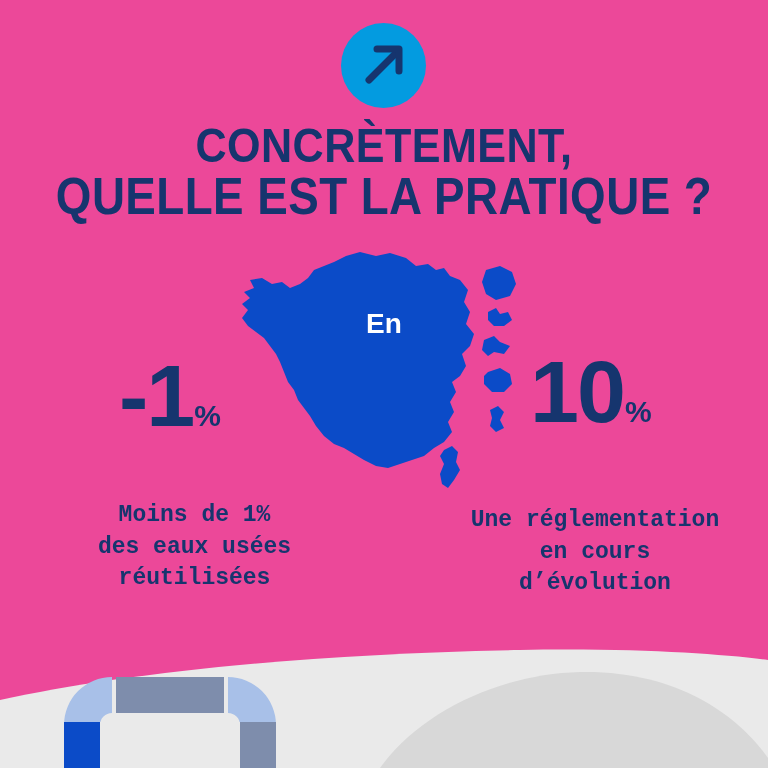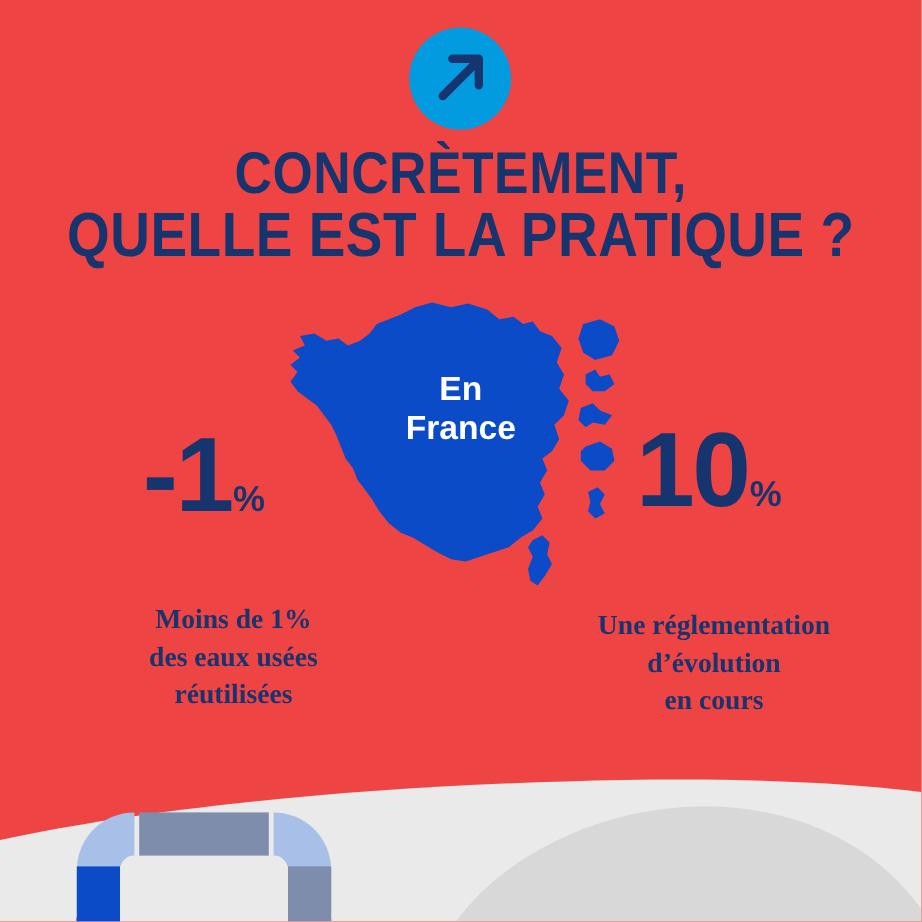--- a/index.html
+++ b/index.html
@@ -11,21 +11,21 @@
     width: 768px;
     height: 768px;
     background: #ffffff;
     font-family: "Liberation Sans", sans-serif;
     overflow: hidden;
   }
   .infographic {
     position: relative;
     width: 768px;
     height: 768px;
-    background: #ef4444;
+    background: #ec4899;
     overflow: hidden;
   }
 
   
   .hills {
     position: absolute;
     left: 0;
     bottom: 0;
     width: 768px;
     height: 160px;
@@ -134,21 +134,21 @@
   }
   .stat-right {
     left: 530px;
     top: 348px;
   }
 
   
   .caption {
     position: absolute;
     color: #16356e;
-    font-family: Liberation Serif, serif;
+    font-family: Liberation Mono, monospace;
     font-weight: bold;
     font-size: 23px;
     line-height: 1.38;
     text-align: center;
     z-index: 6;
   }
   .caption span {
     display: block;
   }
   .caption-left {
@@ -227,42 +227,41 @@
         <path d="M246,90 L256,86 L262,92 L272,96 L266,104 L256,102
                  L250,106 L244,100 Z"></path>
         <path d="M250,122 L262,118 L272,124 L274,134 L266,142 L254,142
                  L246,134 L246,126 Z"></path>
         <path d="M252,160 L260,156 L266,162 L262,170 L266,178 L258,182
                  L252,176 L254,168 Z"></path>
       </g>
     </svg>
     <div class="map-label">
       <span>En</span>
-      <span>France</span>
     </div>
   </div>
 
   <div class="stat-figure stat-left">
     <span class="num">-1</span><span class="pct">%</span>
   </div>
 
   <div class="stat-figure stat-right">
     <span class="num">10</span><span class="pct">%</span>
   </div>
 
   <div class="caption caption-left">
     <span>Moins de 1%</span>
     <span>des eaux usées</span>
     <span>réutilisées</span>
   </div>
 
   <div class="caption caption-right">
     <span>Une réglementation</span>
+    <span>en cours</span>
     <span>d’évolution</span>
-    <span>en cours</span>
   </div>
 
   <div class="pipe">
     <svg viewBox="0 0 220 95">
 
       <path d="M4,88 L4,52 A48,48 0 0,1 52,4 L52,40 A12,12 0 0,0 40,52 L40,88 Z" fill="#a8c0e8"></path>
       <path d="M216,88 L216,52 A48,48 0 0,0 168,4 L168,40 A12,12 0 0,1 180,52 L180,88 Z" fill="#a8c0e8"></path>
 
       <rect x="56" y="4" width="108" height="36" fill="#7e8dac"></rect>
 

